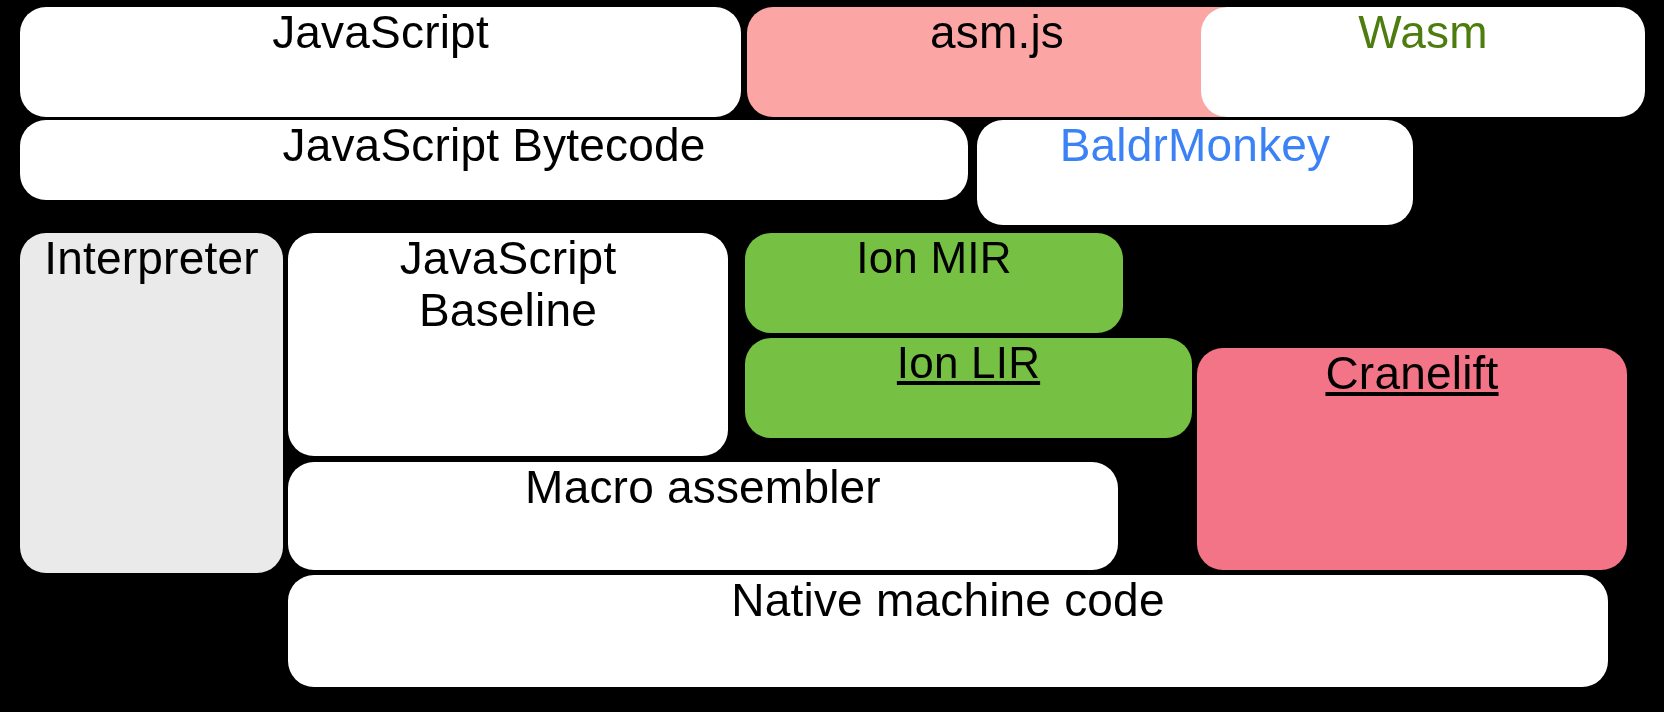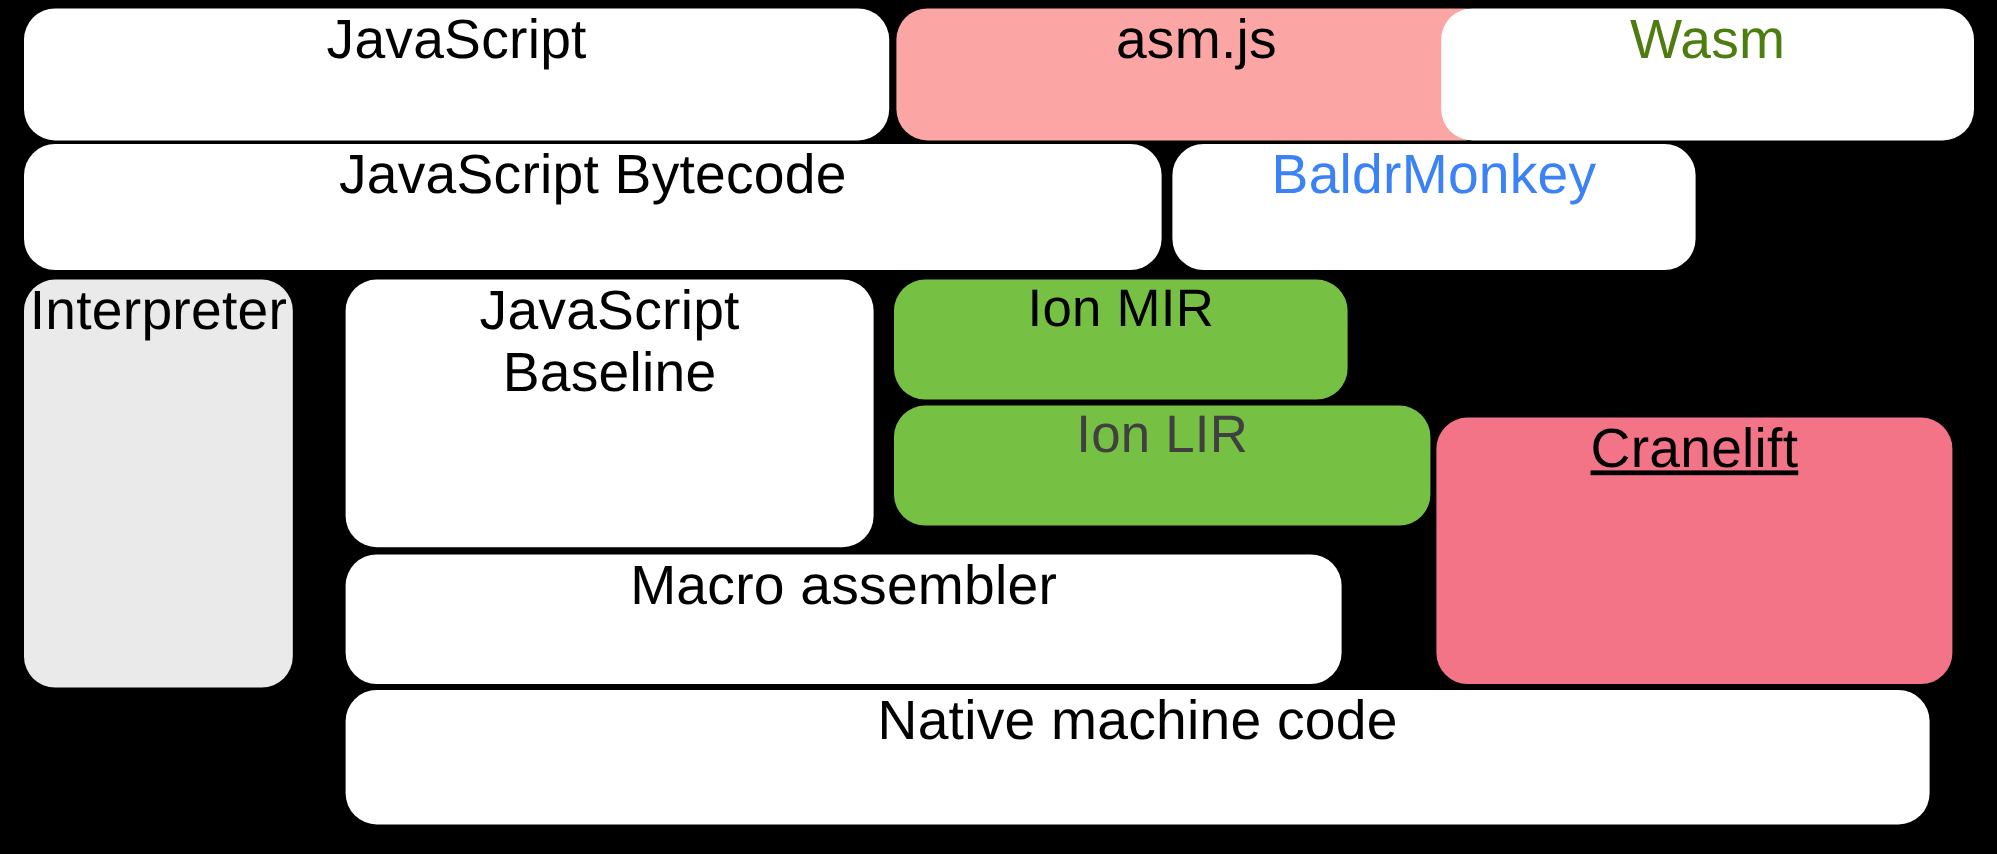--- a/index.html
+++ b/index.html
@@ -45,23 +45,23 @@
     white-space: pre-line;
   }
 </style>
 </head>
 <body>
 
 <div id="diagram" style="width: 1664px; height: 712px; background: rgb(0, 0, 0);">
     <div class="node fill-white" style="left: 20px; top: 7px; width: 721px; height: 110px; font-size: 46px; border-radius: 26px; background: rgb(255, 255, 255); color: rgb(0, 0, 0);"><span class="node-label">JavaScript</span></div>
     <div class="node fill-white" style="left: 747px; top: 7px; width: 500px; height: 110px; font-size: 46px; border-radius: 26px; background: #fca5a5; color: rgb(0, 0, 0);"><span class="node-label">asm.js</span></div>
     <div class="node fill-white" style="left: 1201px; top: 7px; width: 444px; height: 110px; font-size: 46px; border-radius: 26px; background: rgb(255, 255, 255); color: #4d7c0f;"><span class="node-label">Wasm</span></div>
-    <div class="node fill-white" style="left: 20px; top: 120px; width: 948px; height: 105px; font-size: 46px; border-radius: 26px; background: rgb(255, 255, 255); color: rgb(0, 0, 0);"><span class="node-label">JavaScript Bytecode</span></div>
+    <div class="node fill-white" style="left: 20px; top: 120px; width: 948px; height: 80px; font-size: 46px; border-radius: 26px; background: rgb(255, 255, 255); color: rgb(0, 0, 0);"><span class="node-label">JavaScript Bytecode</span></div>
     <div class="node fill-white" style="left: 977px; top: 120px; width: 436px; height: 105px; font-size: 46px; border-radius: 26px; background: rgb(255, 255, 255); color: #3b82f6;"><span class="node-label">BaldrMonkey</span></div>
-    <div class="node fill-gray" style="left: 20px; top: 233px; width: 224px; height: 340px; font-size: 46px; border-radius: 26px; background: rgb(234, 234, 234); color: rgb(0, 0, 0);"><span class="node-label">Interpreter</span></div>
+    <div class="node fill-gray" style="left: 20px; top: 233px; width: 263px; height: 340px; font-size: 46px; border-radius: 26px; background: rgb(234, 234, 234); color: rgb(0, 0, 0);"><span class="node-label">Interpreter</span></div>
     <div class="node fill-white" style="left: 288px; top: 233px; width: 440px; height: 223px; font-size: 46px; border-radius: 26px; background: rgb(255, 255, 255); color: rgb(0, 0, 0);"><span class="node-label">JavaScript
 Baseline</span></div>
     <div class="node fill-green" style="left: 745px; top: 233px; width: 378px; height: 100px; font-size: 44px; border-radius: 26px; background: rgb(118, 192, 67); color: rgb(0, 0, 0);"><span class="node-label">Ion MIR</span></div>
-    <div class="node fill-green" style="left: 745px; top: 338px; width: 447px; height: 100px; font-size: 44px; border-radius: 26px; background: rgb(118, 192, 67); color: #404040;"><span class="node-label">Ion LIR</span></div>
+    <div class="node fill-green" style="left: 745px; top: 338px; width: 447px; height: 100px; font-size: 44px; border-radius: 26px; background: rgb(118, 192, 67); color: #000000; text-decoration: underline;"><span class="node-label">Ion LIR</span></div>
     <div class="node fill-pink" style="left: 1197px; top: 348px; width: 430px; height: 222px; font-size: 46px; border-radius: 26px; background: rgb(244, 116, 135); color: rgb(0, 0, 0);"><span class="node-label">Cranelift</span></div>
     <div class="node fill-white" style="left: 288px; top: 462px; width: 830px; height: 108px; font-size: 46px; border-radius: 26px; background: rgb(255, 255, 255); color: rgb(0, 0, 0);"><span class="node-label">Macro assembler</span></div>
     <div class="node fill-white" style="left: 288px; top: 575px; width: 1320px; height: 112px; font-size: 46px; border-radius: 26px; background: rgb(255, 255, 255); color: rgb(0, 0, 0);"><span class="node-label">Native machine code</span></div>
   </div>
 
 </body></html>

